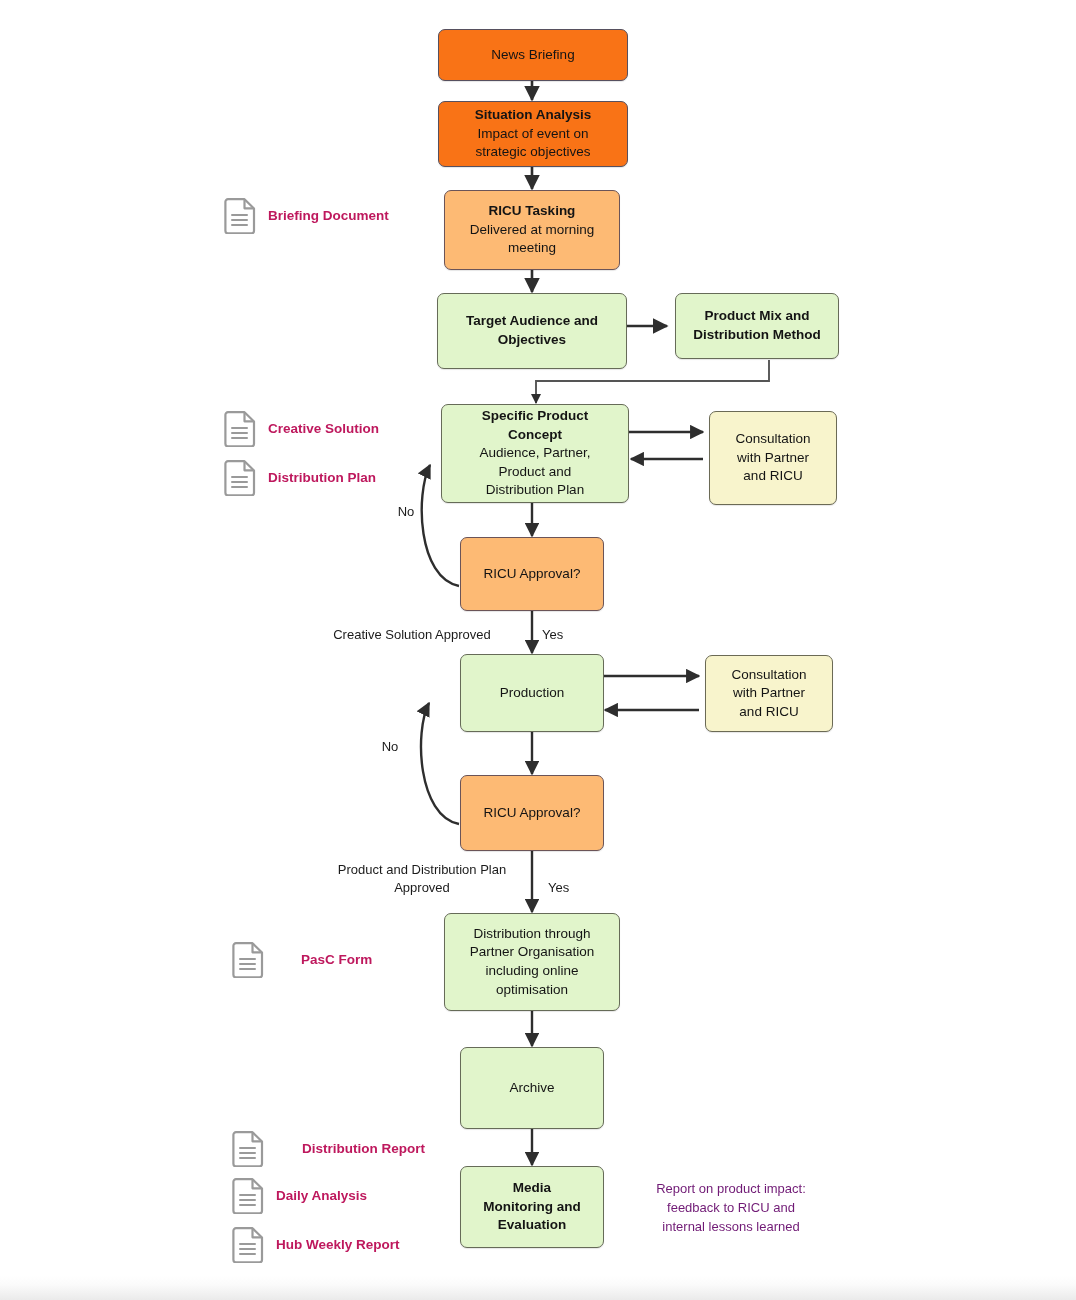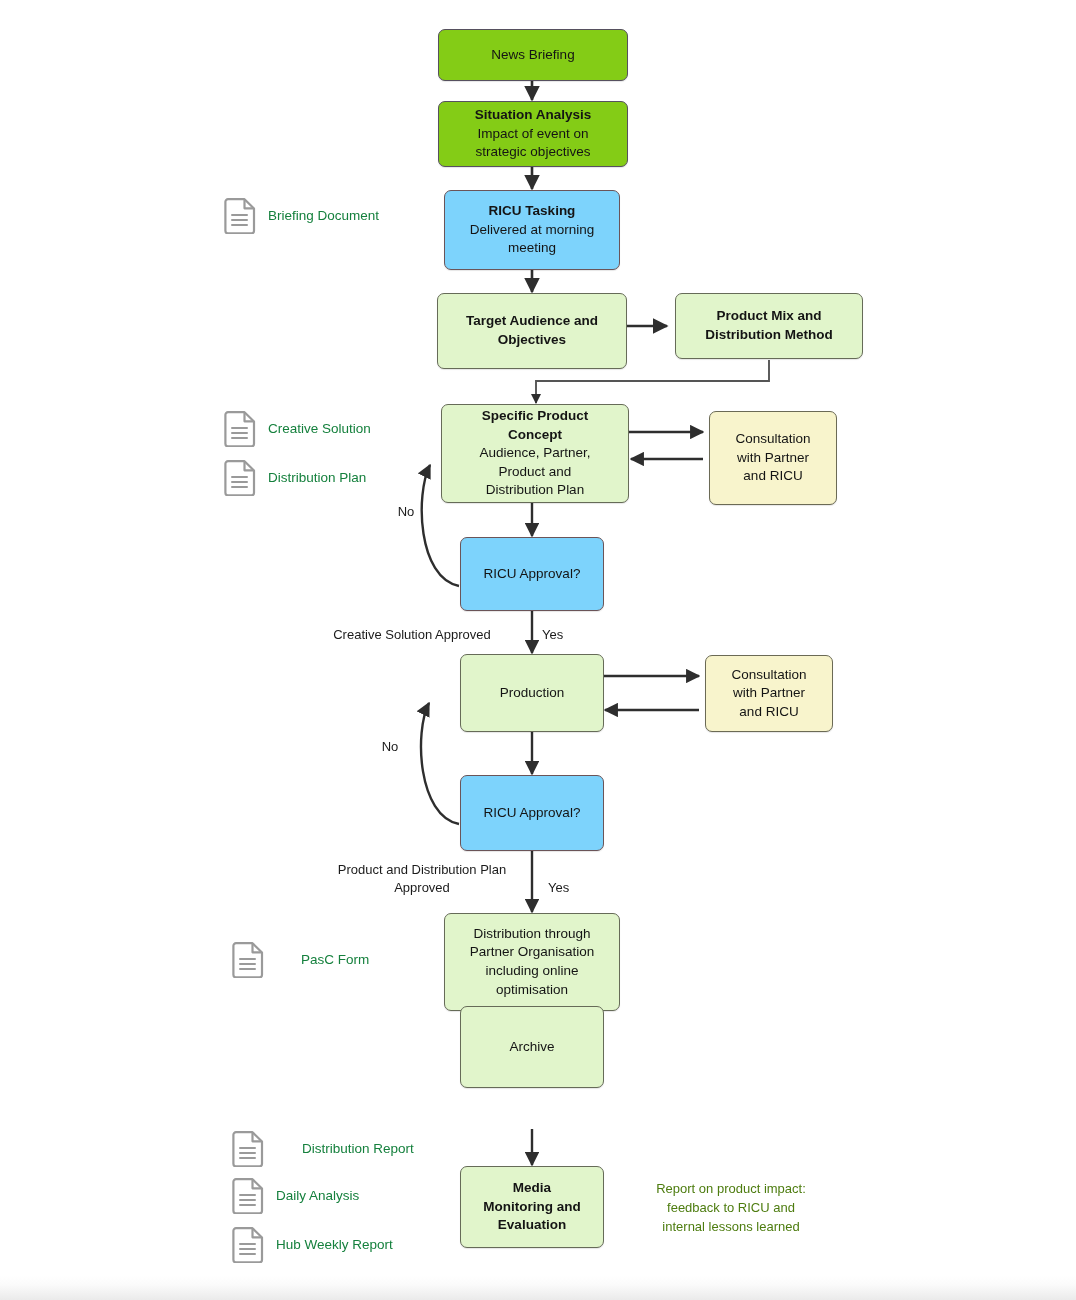--- a/index.html
+++ b/index.html
@@ -44,56 +44,56 @@
     box-shadow: 0 1px 1px rgba(0,0,0,0.10);
   }
   .node .title {
     font-weight: bold;
     display: block;
   }
   .node .sub {
     display: block;
     font-weight: normal;
   }
-  .fill-purple { background: #84cc16; border-color: #56505f; }
-  .fill-pink   { background: #7dd3fc; border-color: #6b5458; }
+  .fill-purple { background: #f97316; border-color: #56505f; }
+  .fill-pink   { background: #fdba74; border-color: #6b5458; }
   .fill-green  { background: #e1f5cb; border-color: #666b58; }
   .fill-yellow { background: #f8f4cc; border-color: #6b6a55; }
 
   .edge-label {
     position: absolute;
     font-size: 13px;
     color: #1b1b1b;
     text-align: center;
     line-height: 1.35;
     white-space: pre-line;
   }
   .side-note {
     position: absolute;
     font-size: 13px;
-    color: #4d7c0f;
+    color: #701a75;
     text-align: center;
     line-height: 1.45;
     white-space: pre-line;
   }
   .artifact {
     position: absolute;
     display: flex;
     align-items: center;
     gap: 10px;
   }
   .artifact .doc-icon {
     width: 34px;
     height: 38px;
     flex: 0 0 auto;
   }
   .artifact .artifact-label {
     font-size: 13.5px;
-    font-weight: normal;
-    color: #15803d;
+    font-weight: bold;
+    color: #be185d;
     white-space: nowrap;
   }
 </style>
 </head>
 <body>
 
 <div id="page">
 
   <svg id="flow-svg" width="1076" height="1300" viewBox="0 0 1076 1300">
     <defs>
@@ -167,21 +167,21 @@
       <span class="sub">Delivered at morning<br>meeting</span>
     </div>
   </div>
 
   <div class="node fill-green" style="left:437px; top:293px; width:190px; height:76px;">
     <div>
       <span class="title">Target Audience and<br>Objectives</span>
     </div>
   </div>
 
-  <div class="node fill-green" style="left:675px; top:293px; width:188px; height:66px;align-items:center;">
+  <div class="node fill-green" style="left:675px; top:293px; width:164px; height:66px;align-items:center;">
     <div>
       <span class="title">Product Mix and<br>Distribution Method</span>
     </div>
   </div>
 
   <div class="node fill-green" style="left:441px; top:404px; width:188px; height:99px;">
     <div>
       <span class="title">Specific Product<br>Concept</span>
       <span class="sub">Audience, Partner,<br>Product and<br>Distribution Plan</span>
     </div>
@@ -216,21 +216,21 @@
       <span class="sub">RICU Approval?</span>
     </div>
   </div>
 
   <div class="node fill-green" style="left:444px; top:913px; width:176px; height:98px;">
     <div>
       <span class="sub">Distribution through<br>Partner Organisation<br>including online<br>optimisation</span>
     </div>
   </div>
 
-  <div class="node fill-green" style="left:460px; top:1006px; width:144px; height:82px;">
+  <div class="node fill-green" style="left:460px; top:1047px; width:144px; height:82px;">
     <div>
       <span class="sub">Archive</span>
     </div>
   </div>
 
   <div class="node fill-green" style="left:460px; top:1166px; width:144px; height:82px;">
     <div>
       <span class="title">Media<br>Monitoring and<br>Evaluation</span>
     </div>
   </div>

